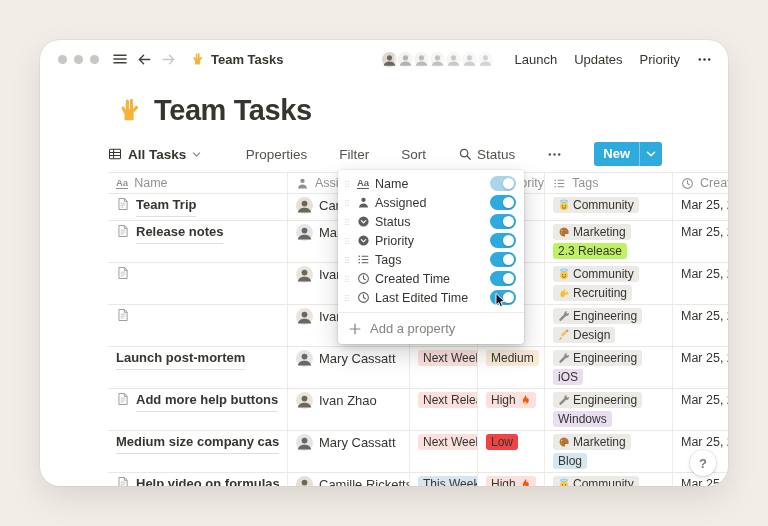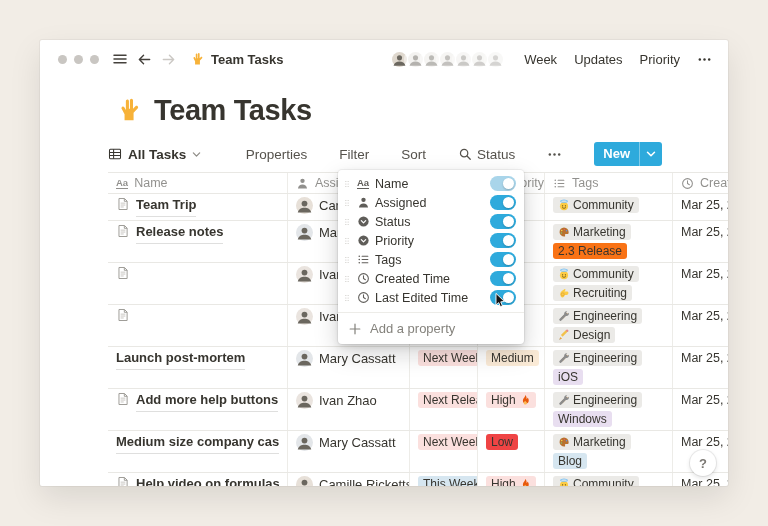--- a/index.html
+++ b/index.html
@@ -4,21 +4,21 @@
 <style>
   html,body{margin:0;padding:0}
   body{
     width:768px;height:526px;position:relative;overflow:hidden;
     background:#F2EDE6;
     font-family:"Liberation Sans","DejaVu Sans",sans-serif;
     -webkit-font-smoothing:antialiased;
   }
   .window{
     position:absolute;left:40px;top:40px;width:688px;height:446px;
-    background:#fff;border-radius:2px;overflow:hidden;
+    background:#fff;border-radius:20px;overflow:hidden;
     box-shadow:0 0 0 1px rgba(0,0,0,.04),0 12px 32px rgba(0,0,0,.10);
   }
   
   .titlebar{display:flex;align-items:center;height:38px;padding:0 16px 0 18px}
   .dots{display:flex;gap:7px;margin-right:13px}
   .dot{width:9px;height:9px;border-radius:50%;background:#C9C6C2}
   .tb-btn{display:flex;align-items:center;justify-content:center;color:#44413C;margin-right:9px}
   .tb-btn.disabled{color:#CBC8C4}
   .doc-title{display:flex;align-items:center;gap:6px;font-size:13px;font-weight:700;color:#37352F;margin-left:6px}
   .tb-right{margin-left:auto;display:flex;align-items:center;gap:17px}
@@ -155,21 +155,21 @@
             </svg>
           </span>
           <span class="tb-avatar icon" style="opacity: 0.28;">
             <svg width="15" height="15" viewBox="0 0 24 24" xmlns="http://www.w3.org/2000/svg">
               <circle cx="12" cy="12" r="12" fill="#E9E7E3"></circle>
               <circle cx="12" cy="9.3" r="4.1" fill="#6B675F"></circle>
               <path d="M2.5 21.8C3.8 16.9 7.6 15 12 15s8.2 1.9 9.5 6.8z" fill="#6B675F"></path>
             </svg>
           </span>
         </div>
-      <span class="tb-action">Week</span>
+      <span class="tb-action">Launch</span>
       <span class="tb-action">Updates</span>
       <span class="tb-action">Priority</span>
       <span class="tb-btn" style="margin:0;color:#37352F" id="i-dots-tb">
           <svg width="15" height="15" viewBox="0 0 16 16" xmlns="http://www.w3.org/2000/svg">
             <g fill="currentColor">
               <circle cx="3" cy="8" r="1.3"></circle>
               <circle cx="8" cy="8" r="1.3"></circle>
               <circle cx="13" cy="8" r="1.3"></circle>
             </g>
           </svg>
@@ -370,21 +370,21 @@
                 <svg width="12" height="12" viewBox="0 0 16 16" xmlns="http://www.w3.org/2000/svg">
                   <path fill="#B9722E" d="M8 1.9a6.1 6.1 0 1 0 .4 12.2c1.2 0 1.4-.8 1-1.5-.5-.9-.2-1.9 1-2h2.2c1 0 1.6-.7 1.6-1.7A6.4 6.4 0 0 0 8 1.9z"></path>
                   <circle cx="5" cy="5.9" r="1" fill="#F7D54A"></circle>
                   <circle cx="8.5" cy="4.5" r="1" fill="#E45B5B"></circle>
                   <circle cx="11.4" cy="6.4" r="1" fill="#5B8FE4"></circle>
                   <circle cx="4.6" cy="9.3" r="1" fill="#7CC576"></circle>
                 </svg>
               </span>
               <span>Marketing</span>
             </span>
-            <span class="pill" style="background:#f97316">
+            <span class="pill" style="background:#bef264">
               <span>2.3 Release</span>
             </span>
           </span>
         </div>
         <div class="td c5">
           <span class="created-val">Mar 25, 20</span>
         </div>
       </div>
       <div class="tr">
         <div class="td c0">

